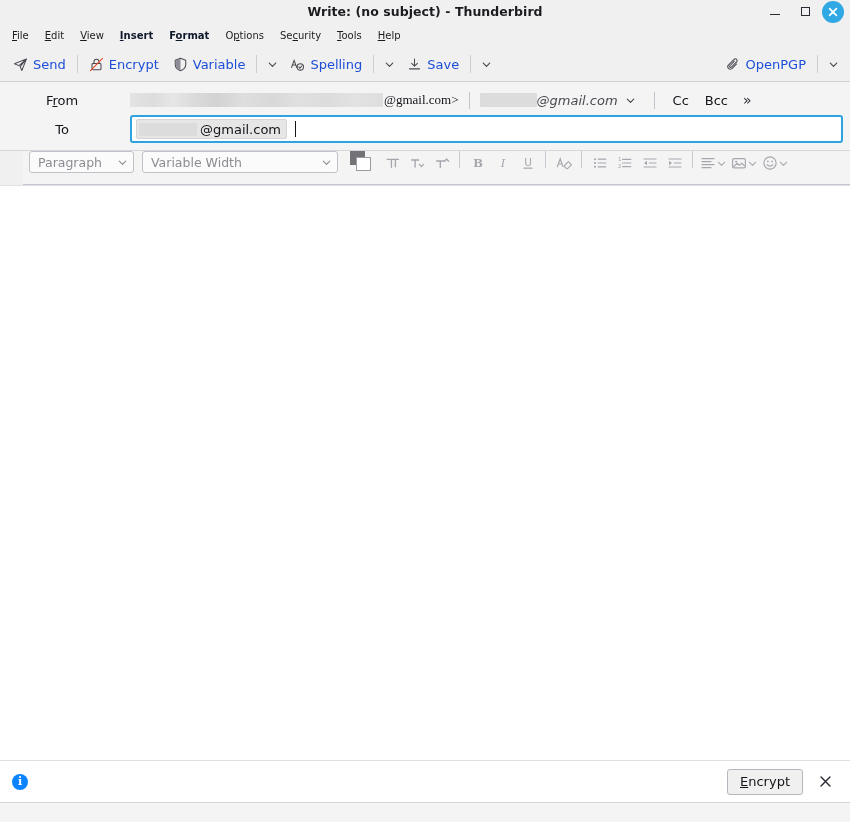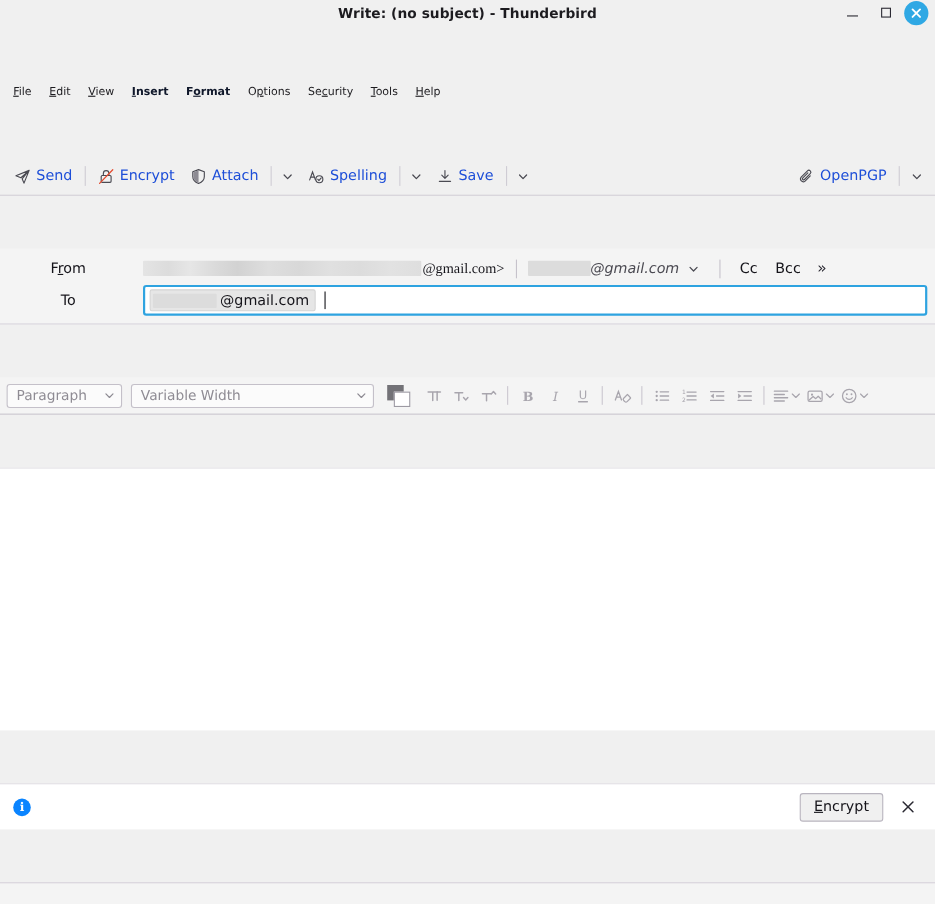--- a/index.html
+++ b/index.html
@@ -15,21 +15,20 @@
     color: #15141a;
     background: #ffffff;
   }
   .window {
     width: 850px;
     height: 822px;
     display: flex;
     flex-direction: column;
     background: #f0f0f0;
     position: relative;
-    gap: 48px;
   }
 
   
   .titlebar {
     height: 23px;
     background: #f0f0f0;
     display: flex;
     align-items: center;
     position: relative;
     flex: none;
@@ -279,42 +278,42 @@
     border: 1px solid #c2bec7;
     border-radius: 2px;
     margin-right: 3px;
     box-sizing: border-box;
   }
 
   
   .fmtbar {
     height: 33px;
     display: flex;
-    align-items: center;
     padding: 0 6px;
     background: #f4f4f4;
     border-bottom: 1px solid #c9c5ce;
     flex: none;
+    margin-left: 23px;
   }
   .fmt-select {
     height: 22px;
     border: 1px solid #c4c0c9;
     border-radius: 3px;
     background: #fbfbfb;
     display: flex;
     align-items: center;
     justify-content: space-between;
     padding: 0 5px 0 8px;
     font-size: 12.5px;
     color: #8e8b93;
     box-sizing: border-box;
     cursor: default;
   }
   #paragraph-select { width: 105px; margin-right: 8px; }
-  #font-select { width: 221px; margin-right: 10px; }
+  #font-select { width: 196px; margin-right: 10px; }
   .fmt-btn {
     width: 25px;
     height: 24px;
     display: flex;
     align-items: center;
     justify-content: center;
     cursor: default;
     border-radius: 3px;
   }
   .fmt-btn-wide {
@@ -474,21 +473,21 @@
         <path d="M1.6 14.6 L14.4 1.4" stroke="#e4492d" stroke-width="1.2" stroke-linecap="round"></path>
       </svg>
       <span>Encrypt</span>
     </div>
 
     <div class="tb-btn">
       <svg width="15" height="15" viewBox="0 0 16 16">
         <path d="M8 1.3 L13.6 3.4 V8 c0 3.4 -2.6 5.6 -5.6 6.7 C5 13.6 2.4 11.4 2.4 8 V3.4 Z" fill="none" stroke="#4a4a52" stroke-width="1.1" stroke-linejoin="round"></path>
         <path d="M8 1.8 V14.2 C5.4 13.2 3 11.2 3 8 V3.8 Z" fill="#8d8b93"></path>
       </svg>
-      <span>Attach</span>
+      <span>Variable</span>
     </div>
     <div class="tb-sep"></div>
     <div class="tb-caret">
       <svg width="11" height="11" viewBox="0 0 12 12">
         <path d="M2.5 4.4 L6 8 L9.5 4.4" fill="none" stroke="#4a4a52" stroke-width="1.25" stroke-linecap="round" stroke-linejoin="round"></path>
       </svg>
     </div>
 
     <div class="tb-btn">
       <svg width="15" height="15" viewBox="0 0 16 16">

